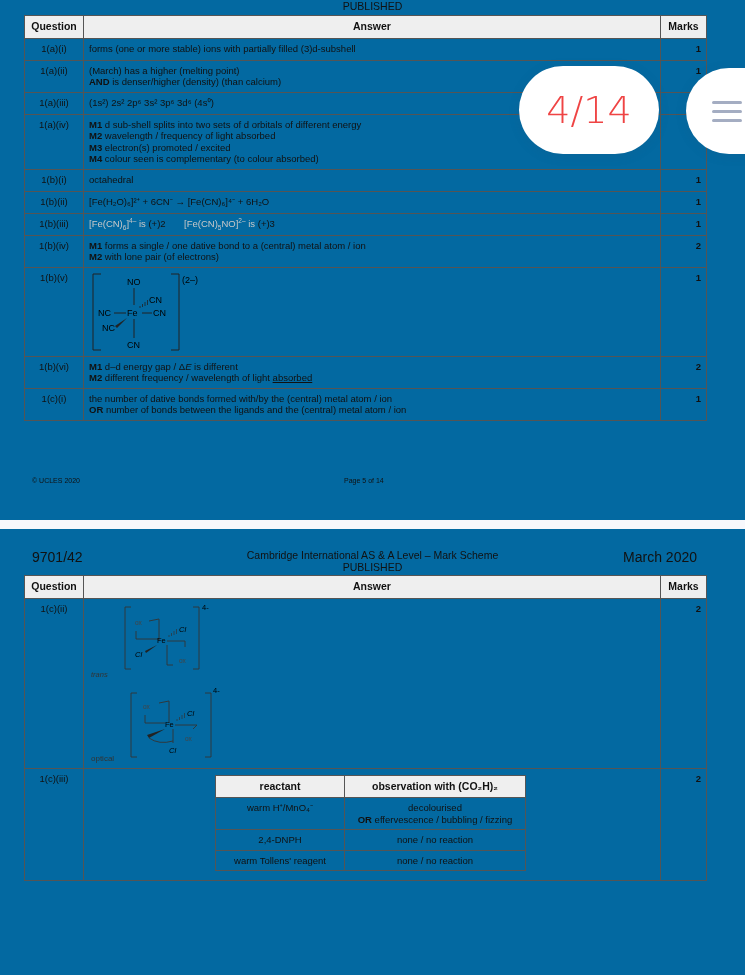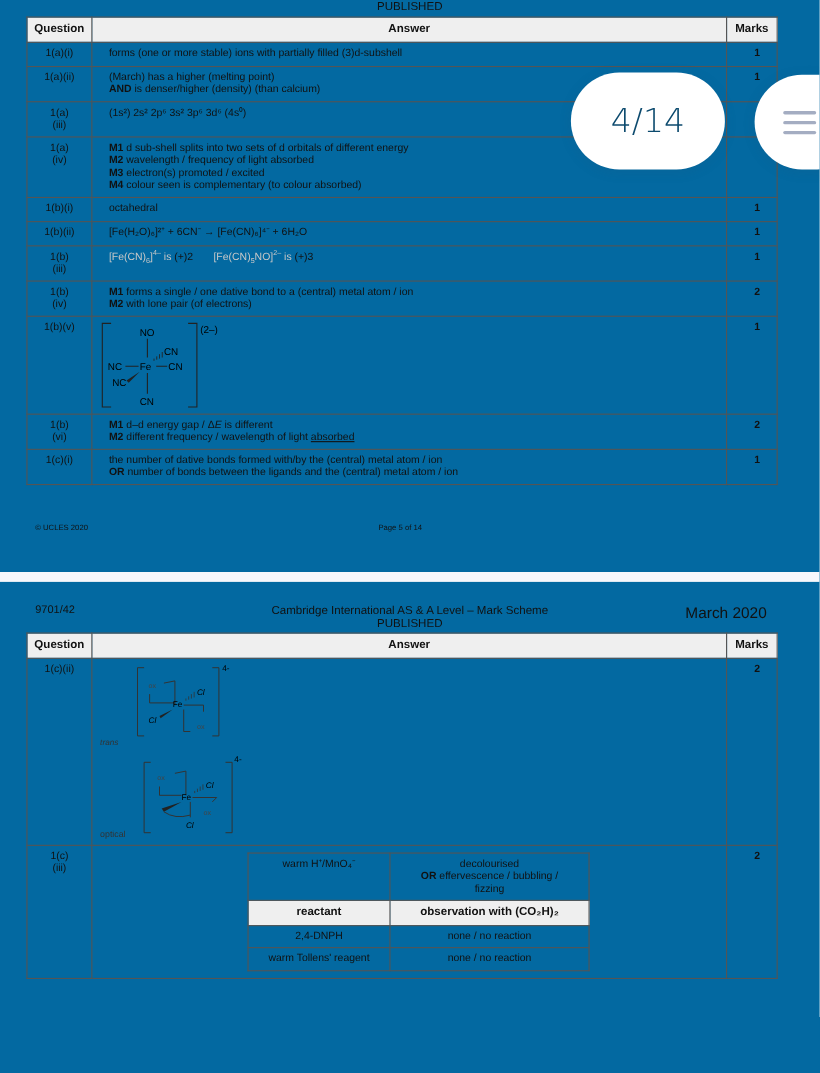--- a/index.html
+++ b/index.html
@@ -6,44 +6,44 @@
   body {
     width: 745px; height: 975px; position: relative; overflow: hidden;
     background: #ffffff; font-family: "Liberation Sans", sans-serif; color: #111;
   }
   .page { position: absolute; left: 0; width: 745px; background: #0369a1; }
   .page1 { top: 0; height: 520px; }
   .gap { position: absolute; left: 0; top: 520px; width: 745px; height: 9px; background: #f7f8fc; }
   .page2 { top: 529px; height: 446px; }
 
   .hdr-center { position: absolute; left: 0; width: 745px; text-align: center; font-size: 10.5px; line-height: 12px; }
-  .hdr-left { position: absolute; left: 32px; font-size: 10px; }
+  .hdr-left { position: absolute; left: 32px; font-size: 14px; }
   .hdr-right { position: absolute; right: 48px; font-size: 14px; }
 
   table.ms { position: absolute; left: 24px; width: 683px; border-collapse: collapse; font-size: 9.5px; }
-  table.ms td, table.ms th { border: 1.3px solid #555; vertical-align: top; padding: 4px 15px; line-height: 11.5px; }
+  table.ms td, table.ms th { border: 1.3px solid #555; vertical-align: top; padding: 4px 5px; line-height: 11.5px; }
   table.ms th { background: #efefef; font-weight: bold; font-size: 10.5px; padding: 5px; text-align: center; }
   table.ms th.q { width: 48px; }
   table.ms th.m { width: 35px; }
   td.q { text-align: center; }
   td.m { text-align: right; font-weight: bold; }
   .faint { color: #c8c8c8; }
   b { font-weight: bold; }
   sup, sub { font-size: 6.5px; line-height: 0; }
   .u { text-decoration: underline; }
 
   .footer-left { position: absolute; left: 32px; top: 477px; font-size: 7px; }
   .footer-center { position: absolute; left: 344px; top: 477px; font-size: 7px; }
 
   .pill {
     position: absolute; left: 519px; top: 66px; width: 140px; height: 88px;
     border-radius: 44px; background: #fff;
     box-shadow: 0 2px 12px rgba(60,70,100,0.12);
     display: flex; align-items: center; justify-content: center;
-    font-size: 30px; color: #0c4a6e; font-family: "DejaVu Sans", sans-serif; font-weight: 300;
+    font-size: 38px; color: #ef4444; font-family: "DejaVu Sans", sans-serif; font-weight: 300;
   }
   .menu-btn {
     position: absolute; left: 686px; top: 68px; width: 100px; height: 86px;
     border-radius: 43px; background: #fff;
     box-shadow: 0 2px 12px rgba(60,70,100,0.12);
   }
   .menu-btn .bar { position: absolute; left: 26px; width: 30px; height: 3px; background: #a4adc2; border-radius: 2px; }
 
   .inner { border-collapse: collapse; margin: 2px 0 2px 126px; font-size: 9.5px; }
   .inner td, .inner th { border: 1.2px solid #555; padding: 4px 6px; text-align: center; line-height: 11.5px; }
@@ -240,29 +240,29 @@
         </svg>
       </td>
       <td class="m">2</td>
     </tr>
     <tr style="height:112px;">
       <td class="q">1(c)(iii)</td>
       <td>
         <table class="inner">
           <tbody>
                 <tr>
+            <th class="c1">reactant</th>
+            <th class="c2">observation with (CO₂H)₂</th>
+          </tr>
+          <tr>
             <td>warm H⁺/MnO₄⁻</td>
             <td>
               <div>decolourised</div>
               <div class="mline"><b>OR</b> effervescence / bubbling / fizzing</div>
             </td>
-          </tr>
-          <tr>
-            <th class="c1">reactant</th>
-            <th class="c2">observation with (CO₂H)₂</th>
           </tr>
           <tr>
             <td>2,4-DNPH</td>
             <td>none / no reaction</td>
           </tr>
           <tr>
             <td>warm Tollens' reagent</td>
             <td>none / no reaction</td>
           </tr>
         </tbody>

